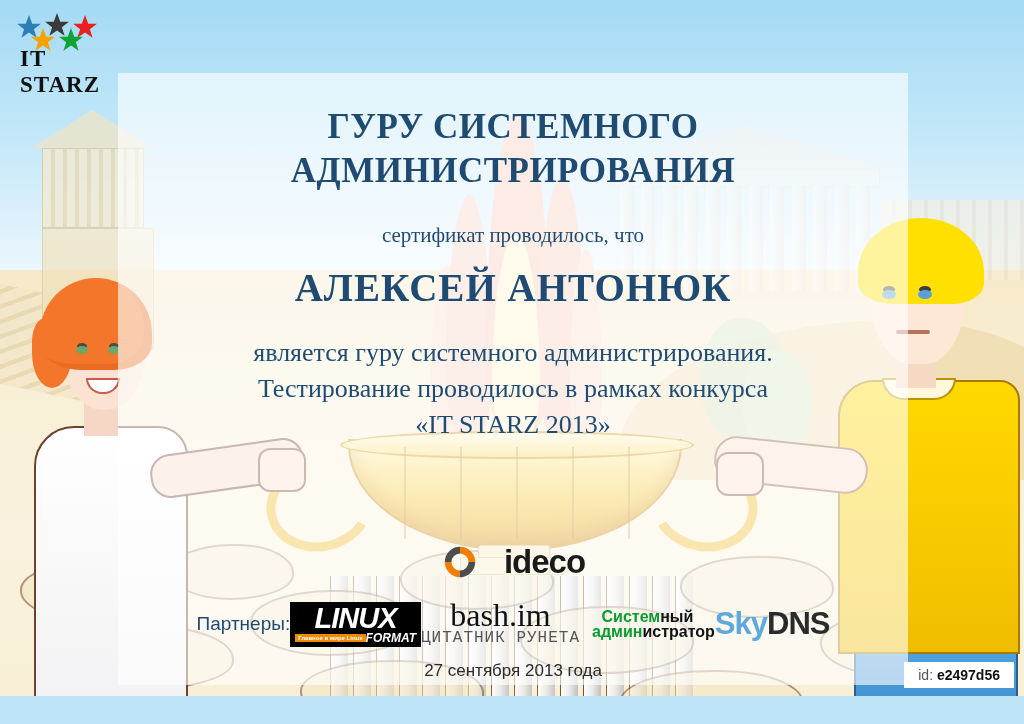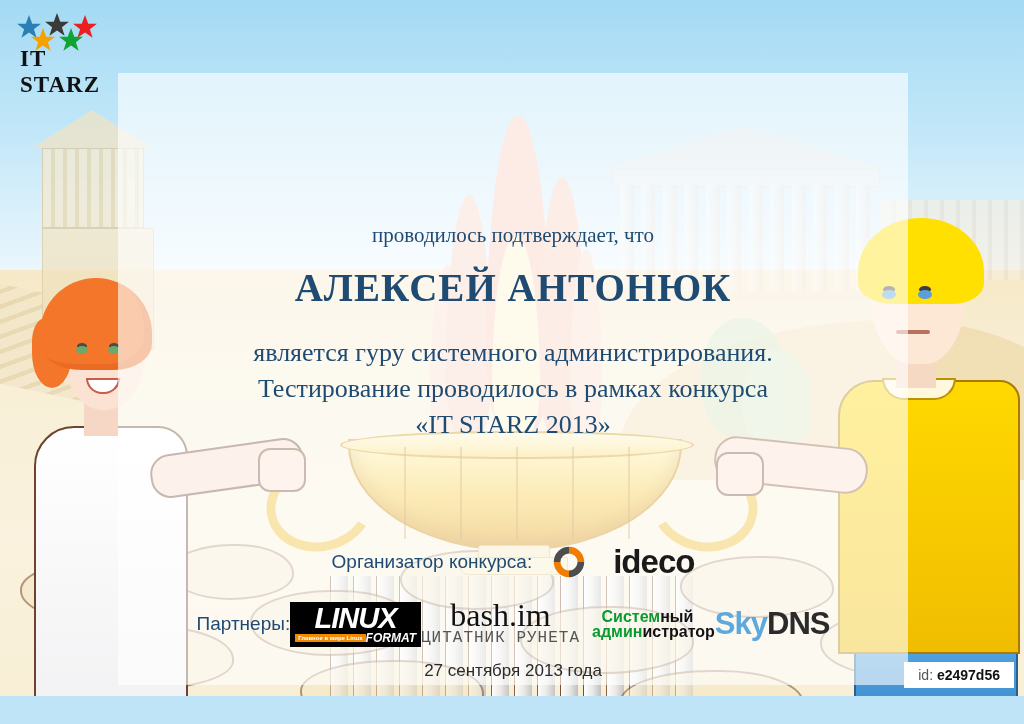--- a/index.html
+++ b/index.html
@@ -332,33 +332,36 @@
         <svg viewBox="0 0 24 24" width="26" height="26">
             <polygon points="12,1 15,9 23,9 16.5,14 19,22 12,17 5,22 7.5,14 1,9 9,9" fill="#10a335"></polygon>
           </svg>
       </div>
     </div>
     <div class="brand">IT STARZ</div>
   </div>
 
   <div class="content">
 
-
-    <div class="subtitle">проводилось подтверждает, что</div>
+    <div class="title">
+      <div>ГУРУ СИСТЕМНОГО</div>
+      <div>АДМИНИСТРИРОВАНИЯ</div>
+    </div>
+
+    <div class="subtitle">сертификат проводилось, что</div>
 
     <div class="name">АЛЕКСЕЙ АНТОНЮК</div>
 
     <div class="body">
       <div>является гуру системного администрирования.</div>
       <div>Тестирование проводилось в рамках конкурса</div>
       <span class="evt">«IT STARZ 2013»</span>
     </div>
 
     <div class="org-row">
-      <span class="org-label">Организатор конкурса:</span>
       <span class="ideco">
         <span class="ideco-mark">
           <svg viewBox="0 0 40 40" width="38" height="38">
             <path d="M20 4 A16 16 0 0 1 36 20 L29 20 A9 9 0 0 0 20 11 Z" fill="#f07d00"></path>
             <path d="M36 20 A16 16 0 0 1 20 36 L20 29 A9 9 0 0 0 29 20 Z" fill="#4d4d4d"></path>
             <path d="M20 36 A16 16 0 0 1 4 20 L11 20 A9 9 0 0 0 20 29 Z" fill="#f07d00"></path>
             <path d="M4 20 A16 16 0 0 1 20 4 L20 11 A9 9 0 0 0 11 20 Z" fill="#4d4d4d"></path>
           </svg>
         </span>
         <span class="ideco-word">ideco</span>

